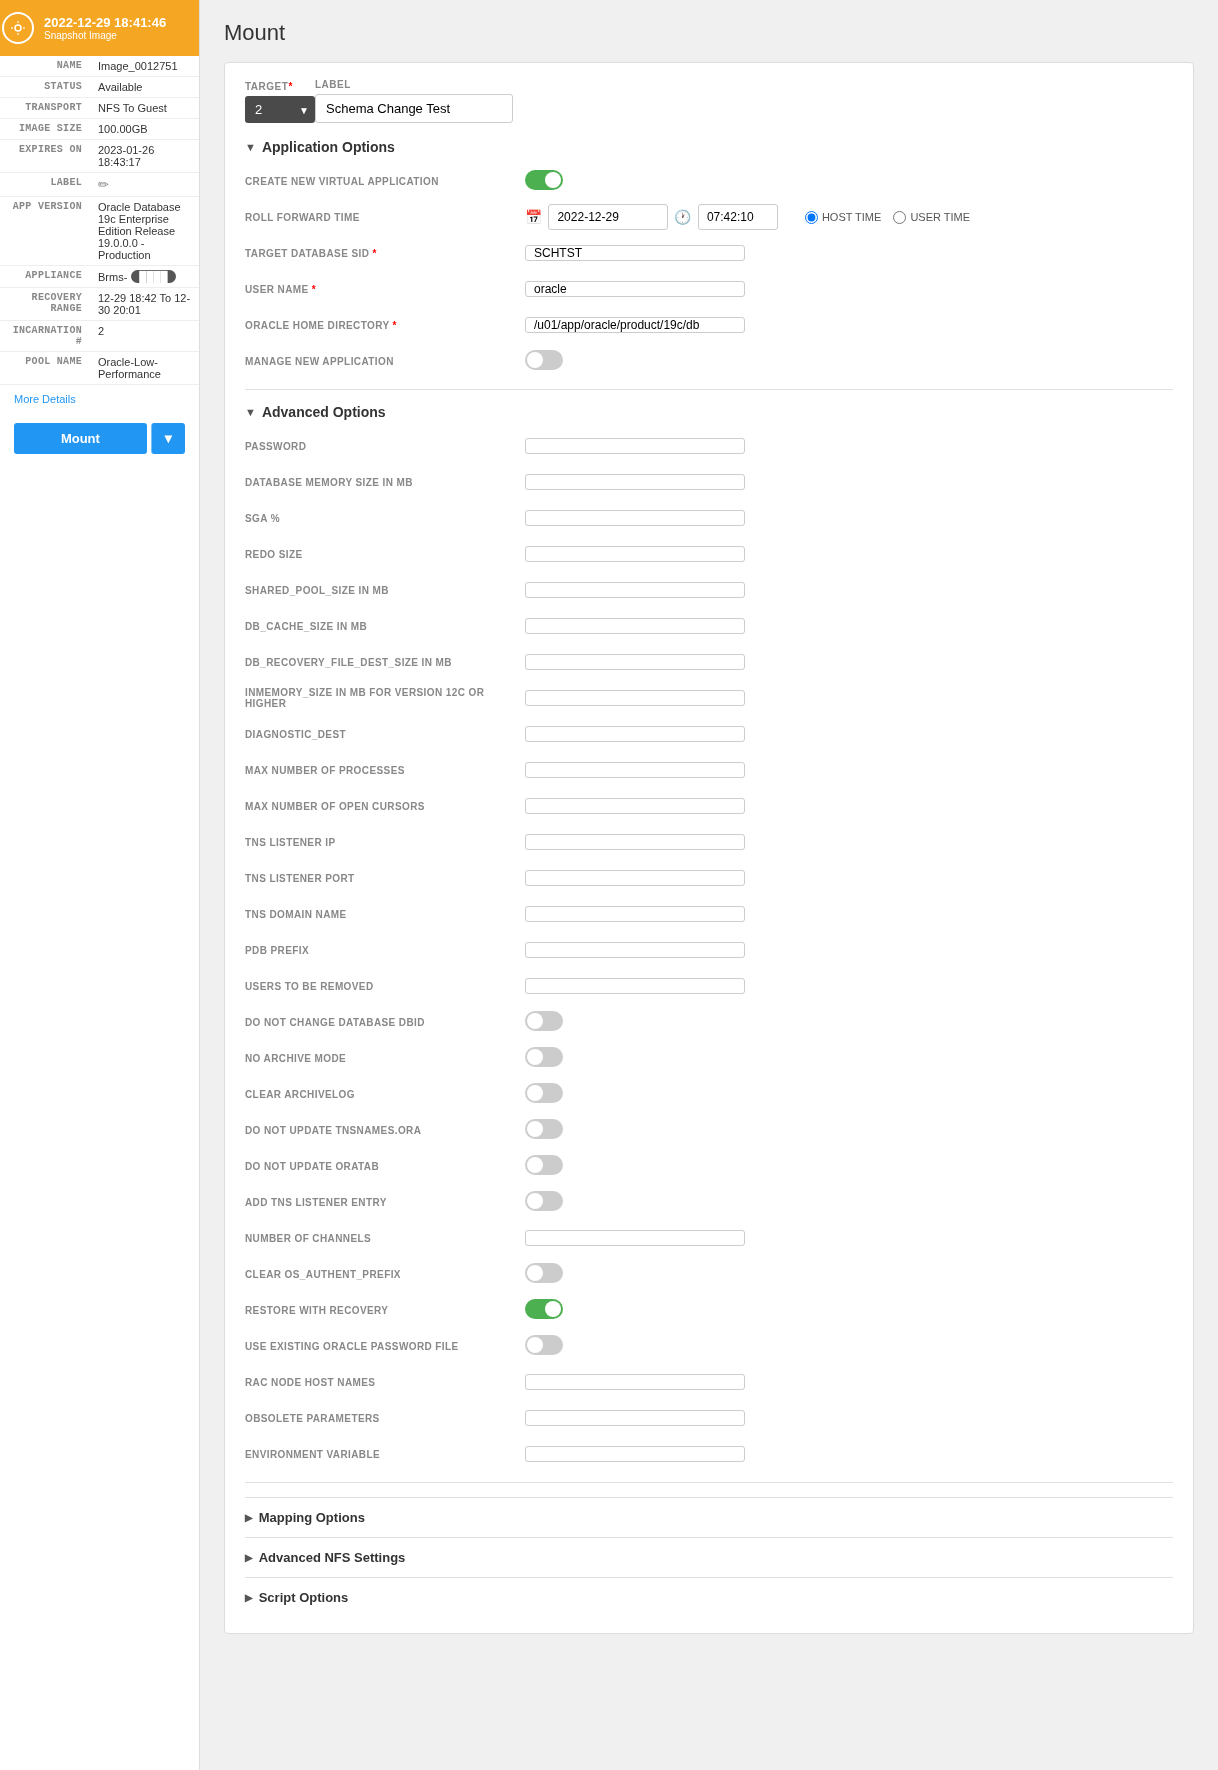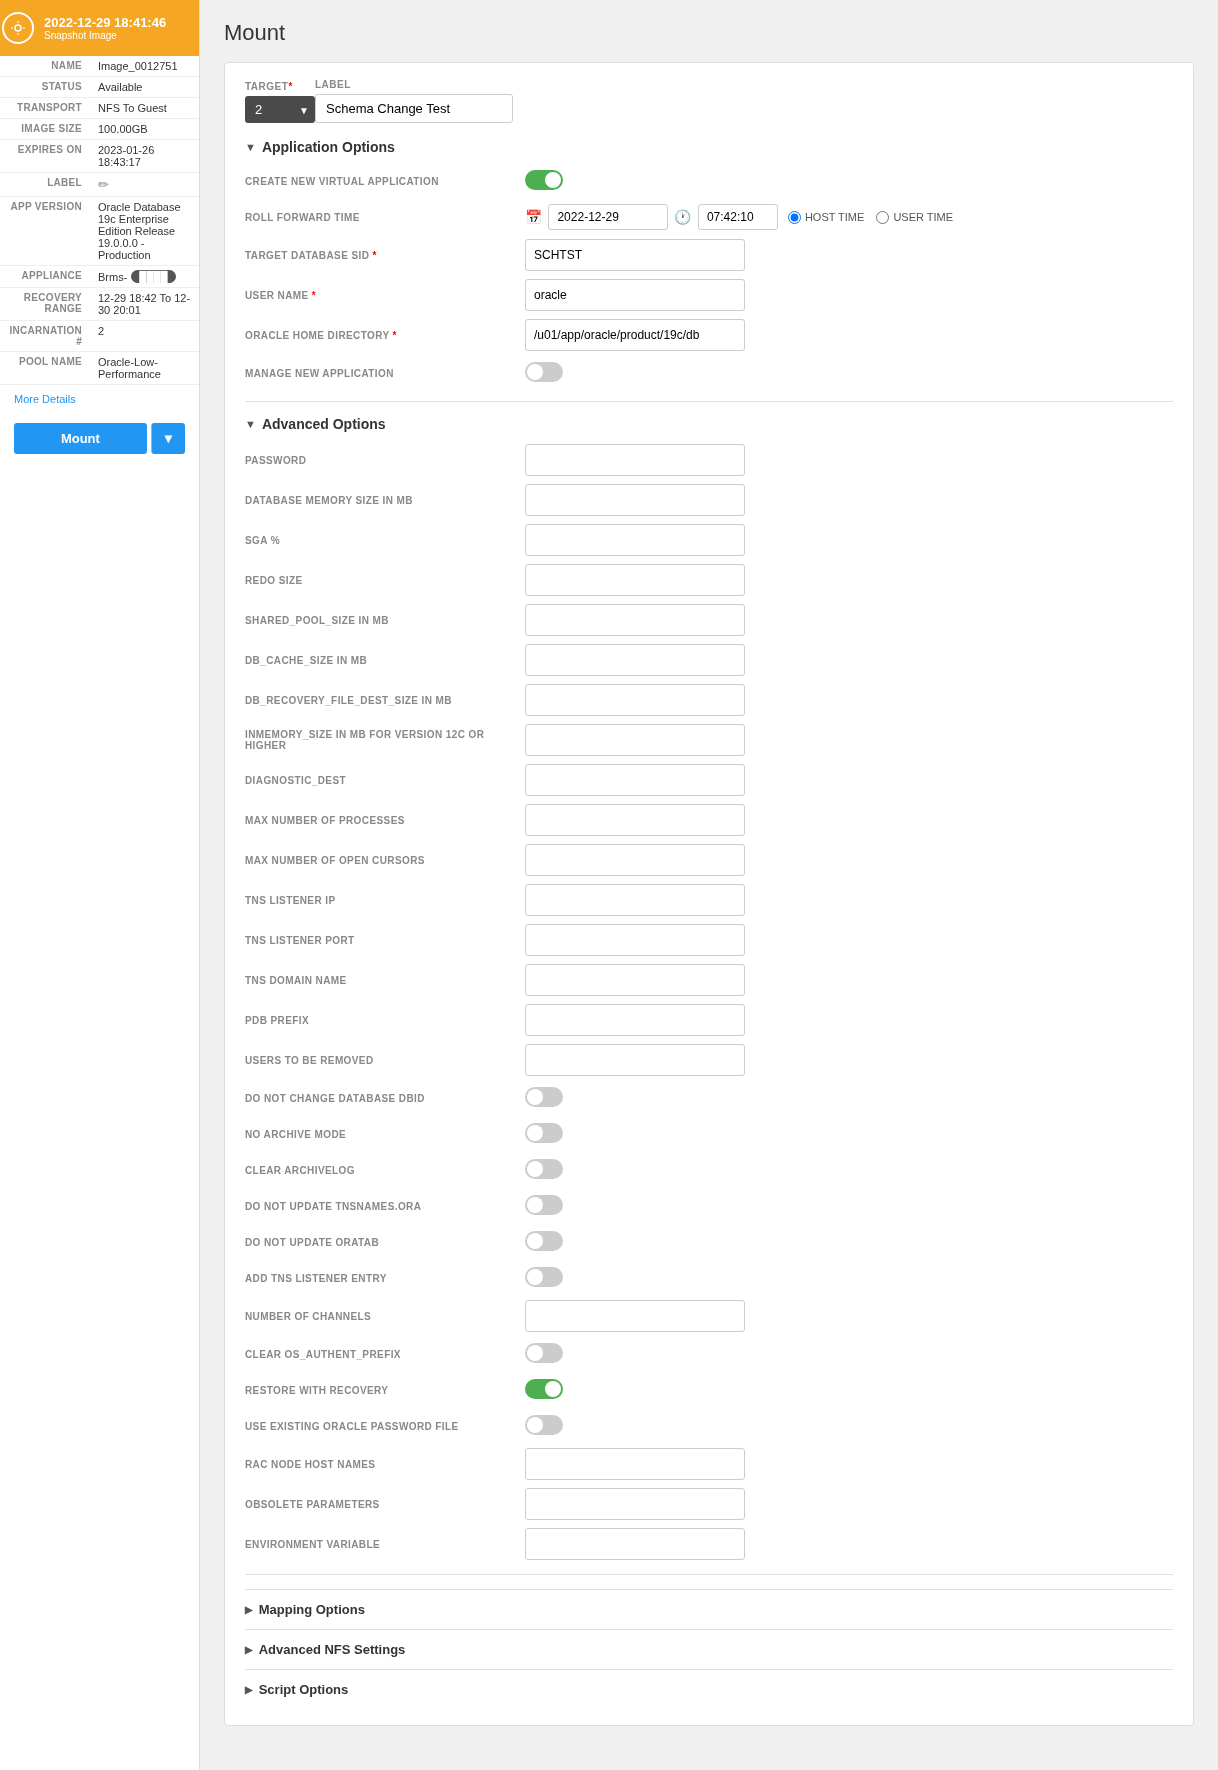--- a/index.html
+++ b/index.html
@@ -27,21 +27,21 @@
       display: flex; align-items: center; justify-content: center;
       background: #f5a623;
     }
     .sidebar-header-icon svg { width: 18px; height: 18px; }
     .sidebar-header-text { color: #fff; }
     .sidebar-header-text .date { font-size: 13px; font-weight: bold; }
     .sidebar-header-text .subtitle { font-size: 10px; }
 
     .sidebar-table { width: 100%; border-collapse: collapse; }
     .sidebar-table tr td { padding: 4px 8px; border-bottom: 1px solid #eee; vertical-align: top; font-size: 11px; }
-    .sidebar-table tr td:first-child { color: #888; text-align: right; font-weight: bold; width: 90px; font-size: 10px; letter-spacing: 0.3px; }
+    .sidebar-table tr td:first-child { color: #888; text-align: right; font-weight: bold; width: 90px; font-size: 10px; letter-spacing: 0.3px; font-family: Liberation Mono, monospace; }
     .sidebar-table tr td:last-child { color: #333; }
 
     .sidebar-label-edit { display: flex; align-items: center; gap: 4px; }
     .pencil-icon { color: #888; font-size: 13px; cursor: pointer; }
 
     .more-details { color: #2196F3; font-size: 11px; padding: 8px 14px; display: block; }
 
     .mount-btn-row { padding: 10px 14px; display: flex; gap: 4px; }
     .mount-btn {
       background: #2196F3; color: #fff; border: none; padding: 8px 18px;
@@ -101,21 +101,21 @@
       min-height: 28px;
     }
     .form-row-label {
       width: 280px; min-width: 280px;
       font-size: 10px; color: #888; letter-spacing: 0.4px; font-weight: bold;
     }
     .form-row-control { flex: 1; }
 
     .text-input {
       border: 1px solid #ccc; padding: 4px 8px; border-radius: 3px;
-      font-size: 12px; width: 220px; height: 32px;
+      font-size: 12px; width: 220px; height: 16px;
     }
 
     
     .toggle {
       position: relative; display: inline-block; width: 38px; height: 20px;
     }
     .toggle-slider {
       position: absolute; cursor: pointer; top: 0; left: 0; right: 0; bottom: 0;
       border-radius: 20px; transition: 0.3s;
     }
@@ -131,21 +131,21 @@
     
     .roll-time-row { display: flex; align-items: center; gap: 6px; }
     .cal-icon { color: #888; font-size: 14px; cursor: pointer; }
     .date-input, .time-input {
       border: 1px solid #ccc; padding: 4px 8px; border-radius: 3px;
       font-size: 12px; height: 26px;
     }
     .date-input { width: 120px; }
     .time-input { width: 80px; }
     .clock-icon { color: #888; font-size: 14px; }
-    .radio-group { display: flex; align-items: center; gap: 12px; margin-left: 4px; }
+    .radio-group { display: flex; align-items: center; gap: 12px; margin-left: 21px; }
     .radio-label { display: flex; align-items: center; gap: 4px; font-size: 11px; color: #555; cursor: pointer; }
     .radio-label input[type="radio"] { cursor: pointer; }
 
     
     .collapsed-section {
       border-top: 1px solid #e0e0e0; padding: 12px 0;
     }
     .collapsed-header {
       display: flex; align-items: center; gap: 6px;
       font-size: 13px; font-weight: bold; color: #333; cursor: pointer;

